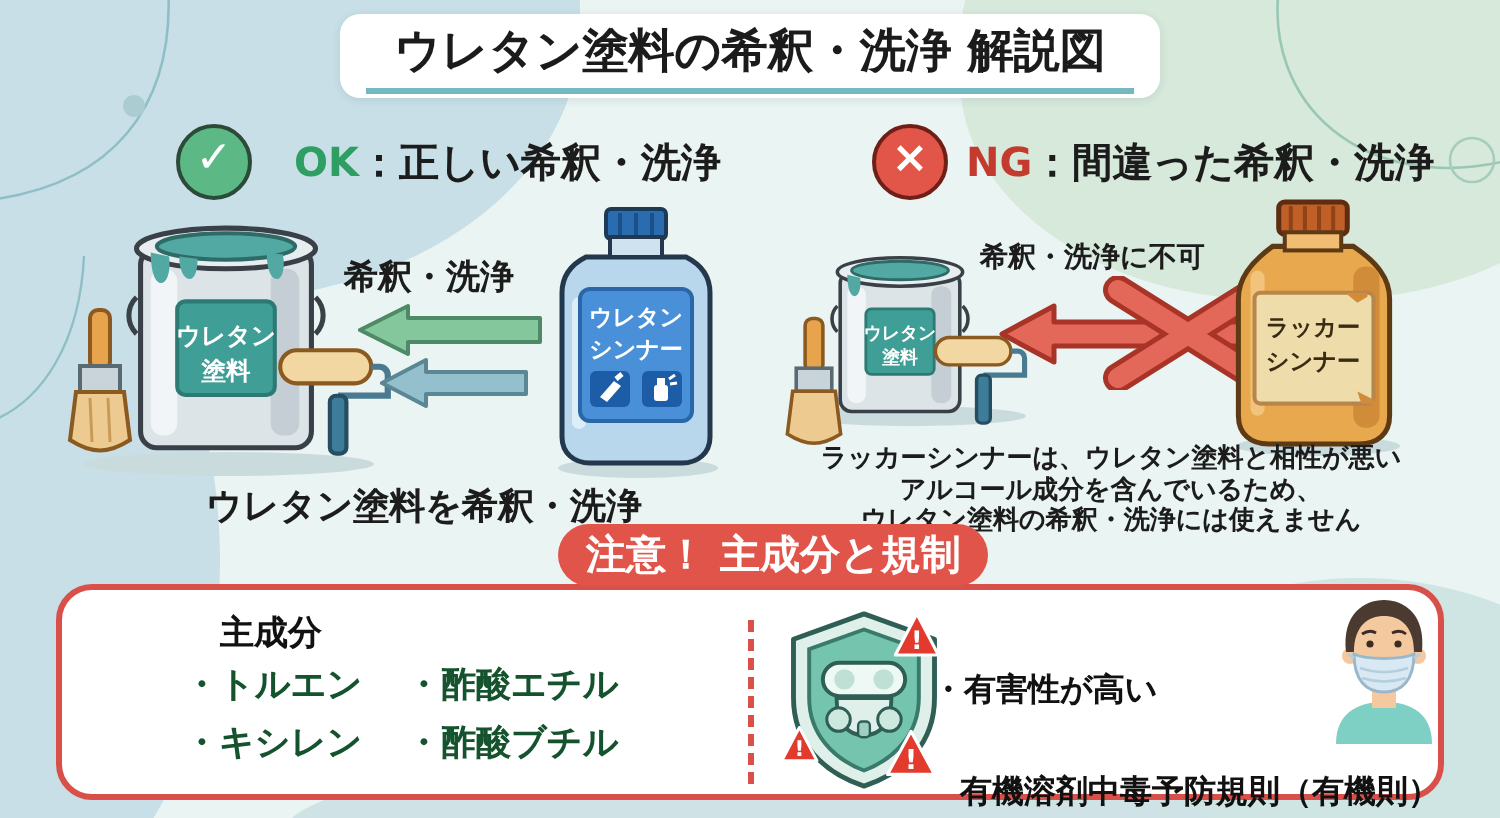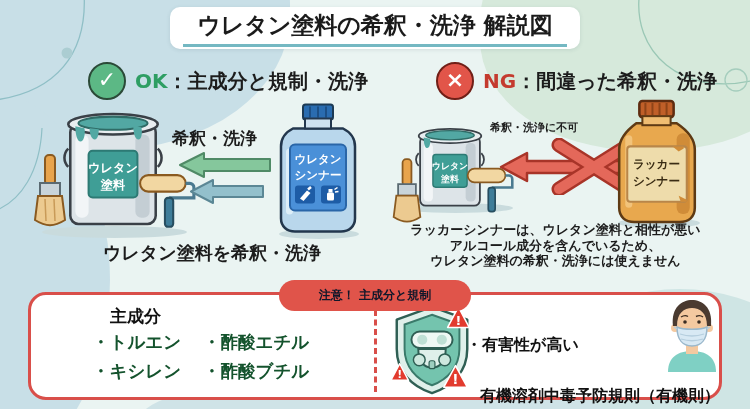--- a/index.html
+++ b/index.html
@@ -14,31 +14,31 @@
   .title-box .title-text{font-size:23px;font-weight:bold;color:#1b1b1b;
              border-bottom:3px solid #74b8c2;padding:0 14px 3px;white-space:nowrap;}
 
   .sec-header{position:absolute;display:flex;align-items:center;gap:9px;
               font-size:20px;font-weight:bold;color:#1c1c1c;z-index:2;white-space:nowrap;}
   .status-circle{width:34px;height:34px;border-radius:50%;display:flex;align-items:center;
                  justify-content:center;flex:0 0 auto;}
   .status-circle.ok{background:#5cb885;border:2px solid #2b4a38;}
   .status-circle.ng{background:#e25549;border:2px solid #701f17;}
   .status-glyph{color:#fff;font-size:22px;font-weight:bold;line-height:1;margin-top:-2px;}
-  .ok-color{color:#2e9e63;} .ng-color{color:#c43a2e;}
+  .ok-color{color:#2e9e63;margin-left:12px;} .ng-color{color:#c43a2e;}
 
   .arrow-label{position:absolute;font-weight:bold;color:#1c1c1c;z-index:2;white-space:nowrap;}
   .caption{position:absolute;font-weight:bold;color:#1c1c1c;text-align:center;z-index:2;}
   .art{position:absolute;z-index:2;}
   .shadow{position:absolute;background:#c9dbdd;border-radius:50%;z-index:1;}
 
   .notice-box{position:absolute;left:28px;top:292px;width:694px;height:108px;background:#fff;
               border:3px solid #d94f4a;border-radius:18px;box-sizing:border-box;z-index:2;}
-  .badge{position:absolute;left:279px;top:280px;min-width:192px;height:31px;background:#e0544a;
-         border-radius:16px;color:#0f172a;font-size:12px;font-weight:bold;display:flex;
+  .badge{position:absolute;left:279px;top:262px;min-width:192px;height:31px;background:#e0544a;
+         border-radius:16px;color:#ffffff;font-size:20px;font-weight:bold;display:flex;
          align-items:center;justify-content:center;padding:0 14px;box-sizing:border-box;
          z-index:4;white-space:nowrap;}
   .divider{position:absolute;left:374px;top:310px;height:82px;border-left:3px dashed #d94f4a;z-index:3;}
   .ing-heading{position:absolute;left:110px;top:305px;width:190px;
                font-size:17px;font-weight:bold;color:#111;z-index:3;}
   .ing-item{position:absolute;font-size:17.5px;font-weight:bold;color:#14532d;z-index:3;white-space:nowrap;}
   .haz-item{position:absolute;font-size:16px;font-weight:bold;color:#111;z-index:3;white-space:nowrap;margin-top:22px;}
 </style>
 </head>
 <body>
@@ -59,21 +59,21 @@
   </svg>
 
   <div class="title-box">
     <span class="title-text">ウレタン塗料の希釈・洗浄 解説図</span>
   </div>
 
   <div class="sec-header" style="left:88px;top:62px;">
     <span class="status-circle ok">
       <span class="status-glyph">✓</span>
     </span>
-    <span><span class="ok-color">OK</span><span>：主成分と規制・洗浄</span></span>
+    <span><span class="ok-color">OK</span><span>：正しい希釈・洗浄</span></span>
   </div>
 
   <div class="sec-header" style="left:436px;top:62px;">
     <span class="status-circle ng">
       <span class="status-glyph">×</span>
     </span>
     <span><span class="ng-color">NG</span><span>：間違った希釈・洗浄</span></span>
   </div>
 
   <div class="shadow" style="left:42px;top:226px;width:145px;height:12px;"></div>
@@ -163,21 +163,21 @@
     <text x="50" y="61" text-anchor="middle" font-size="12.5" font-weight="bold" fill="#ffffff">ウレタン</text>
     <text x="50" y="78" text-anchor="middle" font-size="12.5" font-weight="bold" fill="#ffffff">塗料</text>
   </svg>
 
   <svg class="art" style="left:466px;top:166px;" width="48" height="50" viewBox="0 0 56 58">
     <rect x="2" y="3" width="44" height="16" rx="8" fill="#f2d7a2" stroke="#8a5a20" stroke-width="2"></rect>
     <path d="M46,11 h4 a4,4 0 0 1 4,4 v10 h-24" fill="none" stroke="#4a7a90" stroke-width="3"></path>
     <rect x="26" y="25" width="8" height="28" rx="3" fill="#3e7d99" stroke="#274e60" stroke-width="2"></rect>
   </svg>
 
-  <div class="arrow-label" style="left:490px;top:120px;font-size:11px;">希釈・洗浄に不可</div>
+  <div class="arrow-label" style="left:490px;top:120px;font-size:14px;">希釈・洗浄に不可</div>
 
   <svg class="art" style="left:497px;top:138px;" width="148" height="57" viewBox="0 0 148 57">
     <polygon points="4,29 30,15 30,23 144,23 144,35 30,35 30,43" fill="#e4685a" stroke="#a83428" stroke-width="2.5" stroke-linejoin="round"></polygon>
     <g>
       <line x1="62" y1="7" x2="132" y2="51" stroke="#a83428" stroke-width="15" stroke-linecap="round"></line>
       <line x1="132" y1="7" x2="62" y2="51" stroke="#a83428" stroke-width="15" stroke-linecap="round"></line>
       <line x1="62" y1="7" x2="132" y2="51" stroke="#e4685a" stroke-width="10" stroke-linecap="round"></line>
       <line x1="132" y1="7" x2="62" y2="51" stroke="#e4685a" stroke-width="10" stroke-linecap="round"></line>
     </g>
   </svg>

